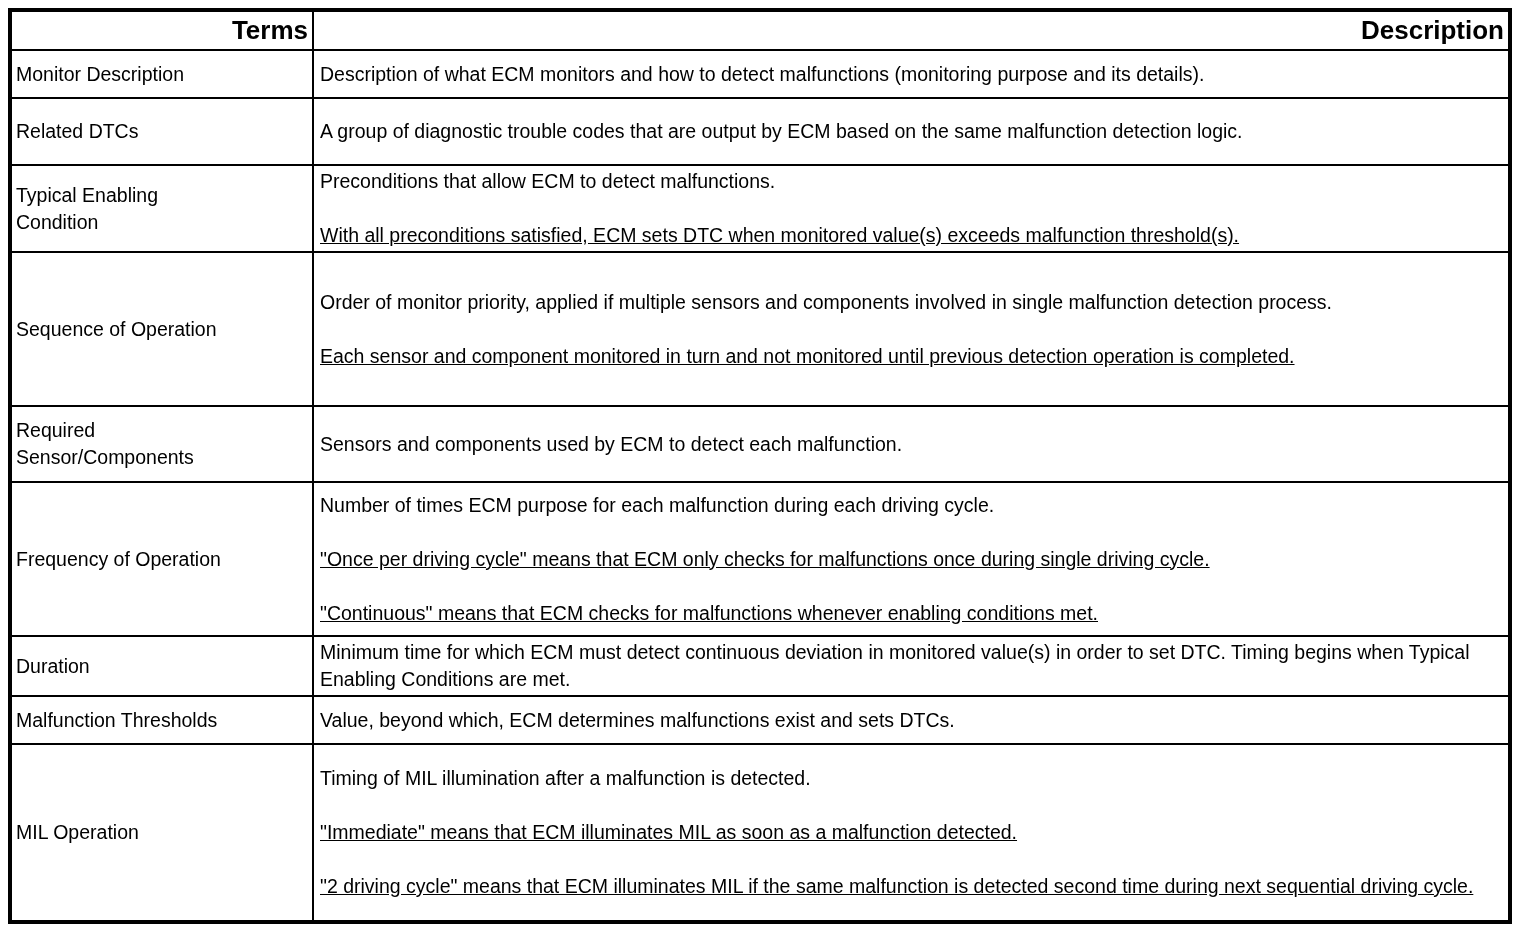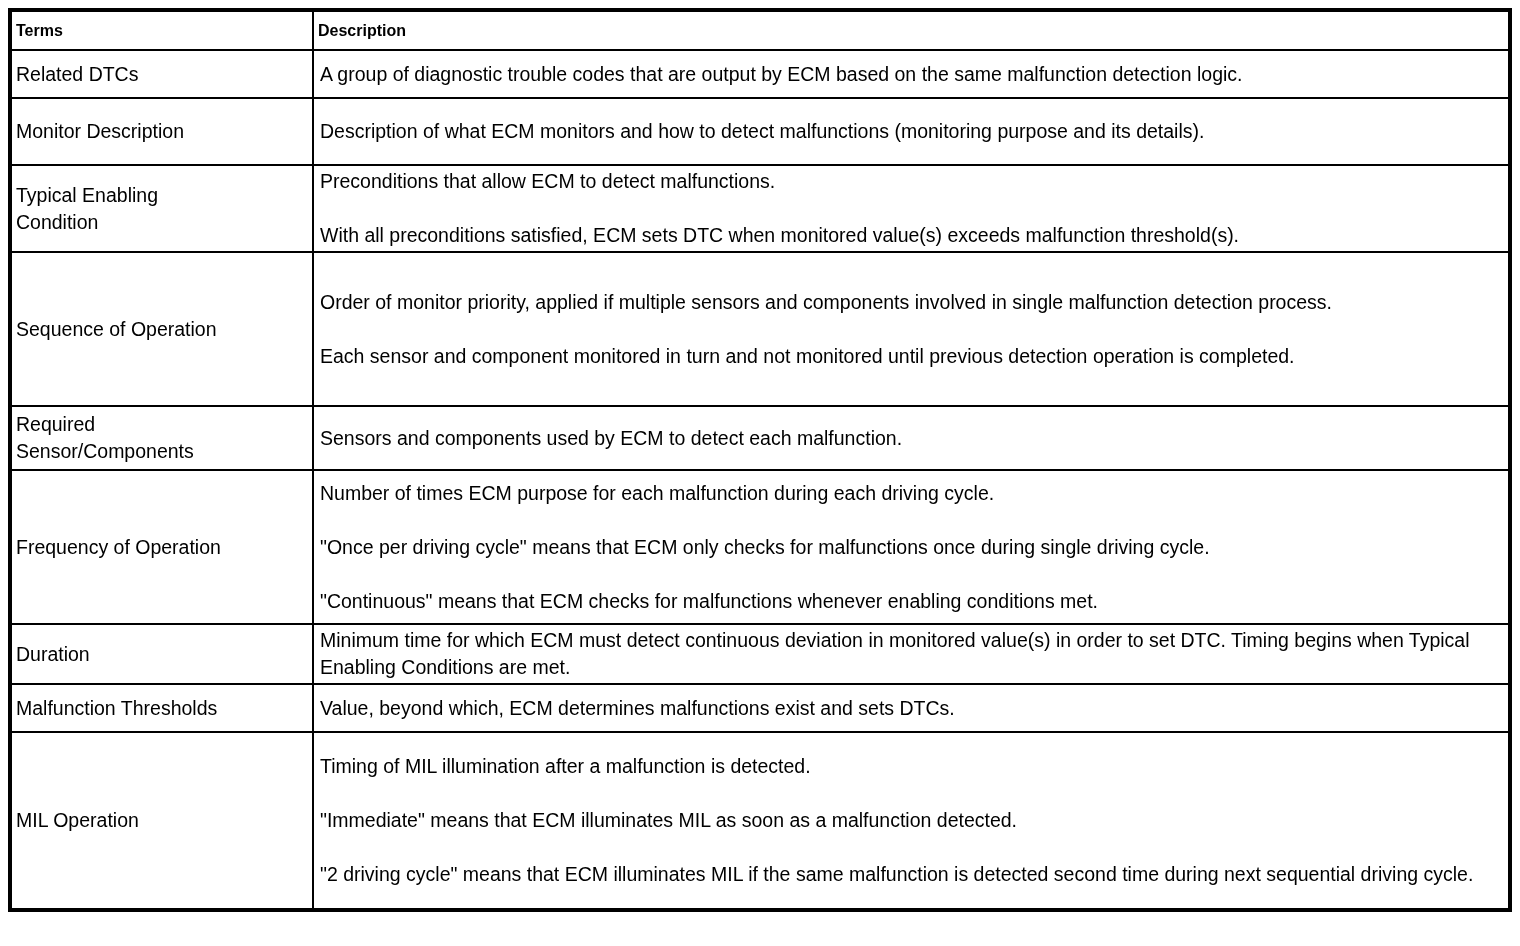--- a/index.html
+++ b/index.html
@@ -25,47 +25,47 @@
     table-layout: fixed;
     border: 4px solid #000000;
   }
   table.terms-table th,
   table.terms-table td {
     border: 2px solid #000000;
   }
   thead tr { height: 40px; }
   thead th {
     border-bottom: 4px solid #000000;
-    font-size: 16px;
+    font-size: 26px;
     font-weight: bold;
-    text-align: left;
+    text-align: right;
     vertical-align: middle;
     padding: 2px 4px;
   }
   td {
     font-size: 19.5px;
     line-height: 27px;
     vertical-align: middle;
   }
   td.term-cell {
     padding: 2px 4px 2px 4px;
     white-space: pre-line;
   }
   td.def-cell {
     padding: 2px 10px 2px 6px;
   }
   td.def-cell p { margin: 0; }
-  td.def-cell p + p { margin-top: 27px; }
+  td.def-cell p + p { margin-top: 27px; text-decoration: underline; }
 
   
   tbody tr:nth-child(1) { height: 48px; }
   tbody tr:nth-child(2) { height: 67px; }
   tbody tr:nth-child(3) { height: 78px; }
   tbody tr:nth-child(4) { height: 154px; }
-  tbody tr:nth-child(5) { height: 64px; }
+  tbody tr:nth-child(5) { height: 76px; }
   tbody tr:nth-child(6) { height: 154px; }
   tbody tr:nth-child(7) { height: 59px; }
   tbody tr:nth-child(8) { height: 48px; }
   tbody tr:nth-child(9) { height: 178px; }
 </style>
 </head>
 <body>
 
 <div class="page">
   <table class="terms-table">
@@ -74,29 +74,29 @@
       <col>
     </colgroup>
     <thead>
       <tr>
         <th>Terms</th>
         <th>Description</th>
       </tr>
     </thead>
     <tbody id="table-body">
         <tr>
+          <td class="term-cell">Monitor Description</td>
+          <td class="def-cell">
+            <p>Description of what ECM monitors and how to detect malfunctions (monitoring purpose and its details).</p>
+          </td>
+        </tr>
+        <tr>
           <td class="term-cell">Related DTCs</td>
           <td class="def-cell">
             <p>A group of diagnostic trouble codes that are output by ECM based on the same malfunction detection logic.</p>
-          </td>
-        </tr>
-        <tr>
-          <td class="term-cell">Monitor Description</td>
-          <td class="def-cell">
-            <p>Description of what ECM monitors and how to detect malfunctions (monitoring purpose and its details).</p>
           </td>
         </tr>
         <tr>
           <td class="term-cell">Typical Enabling
 Condition</td>
           <td class="def-cell">
             <p>Preconditions that allow ECM to detect malfunctions.</p>
             <p>With all preconditions satisfied, ECM sets DTC when monitored value(s) exceeds malfunction threshold(s).</p>
           </td>
         </tr>

